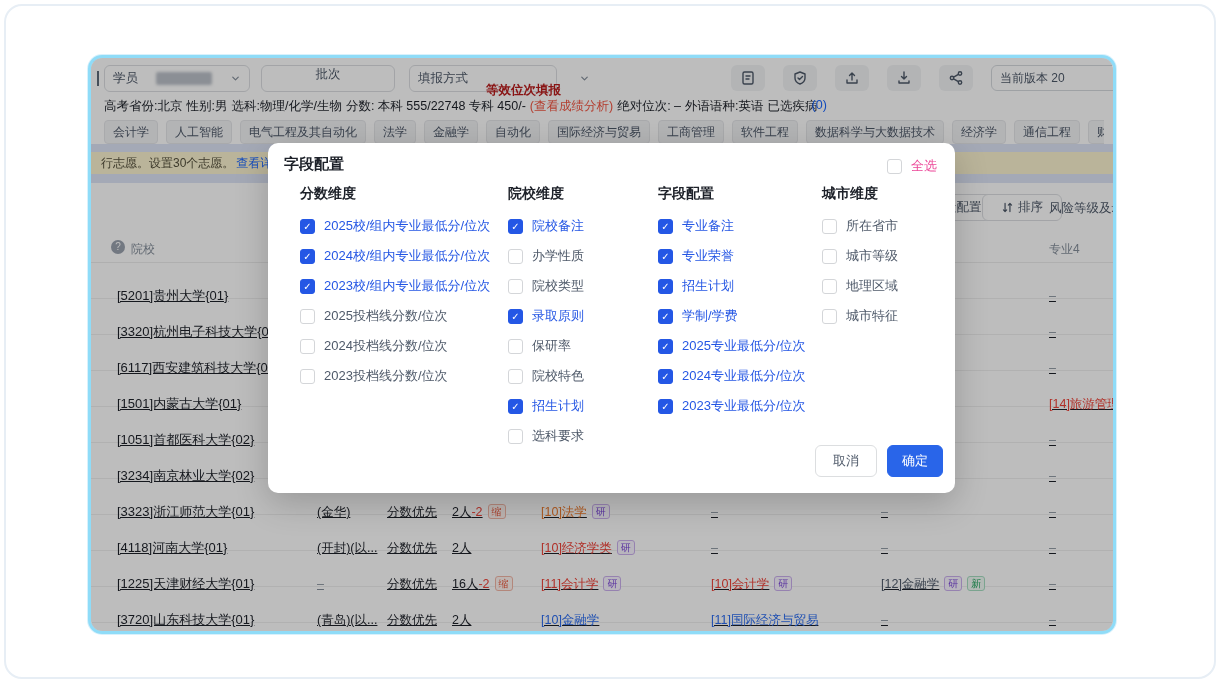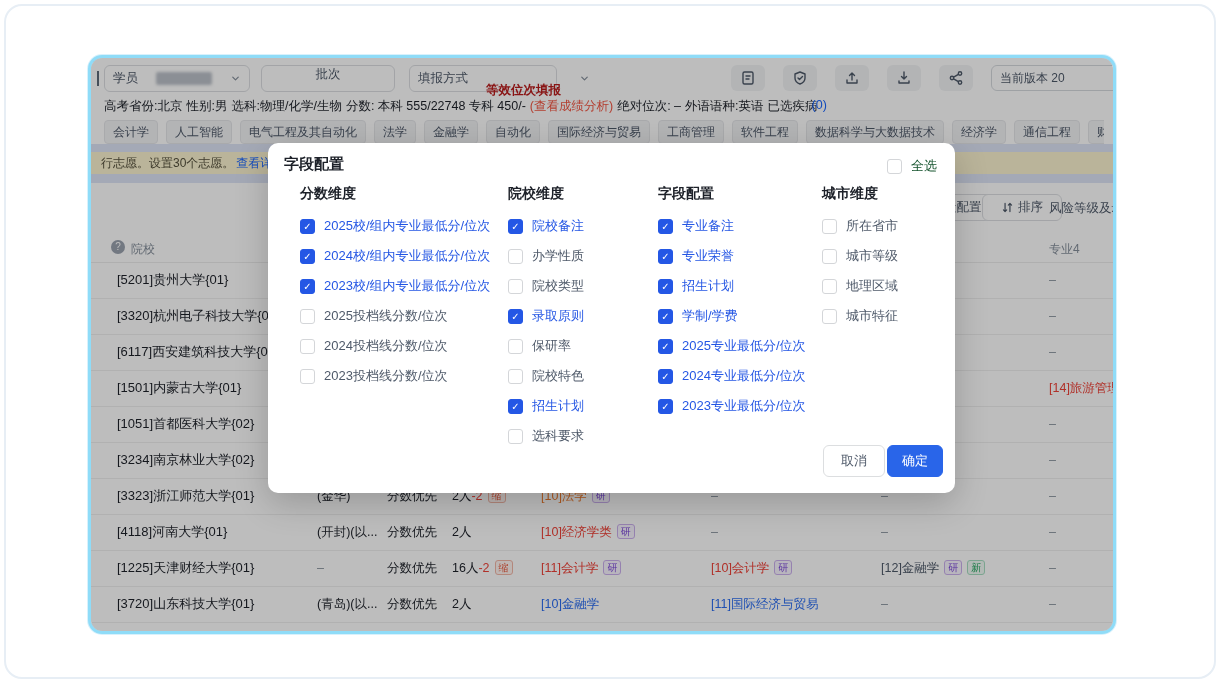--- a/index.html
+++ b/index.html
@@ -44,21 +44,21 @@
   #sortBtn{left:891px;width:80px;}
   .risk-header{position:absolute;left:958px;top:142px;font-size:12.5px;color:#4e5969;white-space:nowrap;}
   
   .thead{position:absolute;left:0;top:178px;width:100%;height:26px;border-bottom:1px solid #ededed;font-size:12px;color:#86909c;}
   .thead .school-h{position:absolute;left:40px;top:5px;}
   .thead .m4-h{position:absolute;left:958px;top:5px;}
   .q-icon{position:absolute;left:20px;top:4px;width:14px;height:14px;border-radius:50%;background:#9aa2af;color:#fff;
     font-size:10px;line-height:14px;text-align:center;}
   #rows{position:absolute;left:0;top:205px;width:100%;}
   .trow{position:relative;height:35px;border-bottom:1px solid #efefef;font-size:12.5px;color:#1d2129;}
-  .cell{position:absolute;top:0;line-height:34px;white-space:nowrap;}
+  .cell{position:absolute;top:16px;line-height:34px;white-space:nowrap;text-decoration:underline;}
   .c-school{left:26px;font-size:13px;}
   .c-city{left:226px;}
   .c-principle{left:296px;}
   .c-plan{left:361px;}
   .c-m1{left:450px;}
   .c-m2{left:620px;}
   .c-m3{left:790px;}
   .c-m4{left:958px;}
   .dash{color:#86909c;}
   .mj-red{color:#ee4238;}
@@ -69,31 +69,31 @@
   .badge{display:inline-block;vertical-align:1px;font-size:10px;line-height:13px;padding:0 3px;border-radius:3px;
     margin-left:5px;border:1px solid;}
   .b-purple{color:#7a45d8;border-color:#cbb0ee;background:#f9f5ff;}
   .b-green{color:#1ea35b;border-color:#a6dec2;background:#f0faf4;}
   .b-red{color:#e8573c;border-color:#f2b7a7;background:#fff4f0;}
   
   .overlay{position:absolute;inset:0;background:rgba(0,0,0,0.26);z-index:5;}
   .modal{position:absolute;left:177px;top:85px;width:687px;height:350px;background:#fff;border-radius:10px;z-index:10;
     box-shadow:0 10px 34px rgba(0,0,0,0.20);}
   .modal-title{position:absolute;left:16px;top:12px;font-size:15px;font-weight:bold;color:#1d2129;}
-  .select-all{position:absolute;right:18px;top:14px;display:flex;align-items:center;gap:9px;font-size:13px;color:#14532d;cursor:pointer;}
+  .select-all{position:absolute;right:18px;top:14px;display:flex;align-items:center;gap:9px;font-size:13px;color:#ec4899;cursor:pointer;}
   .cb{width:15px;height:15px;border-radius:3px;box-sizing:border-box;border:1px solid #d4d6d9;background:#fff;
     display:flex;align-items:center;justify-content:center;flex:0 0 auto;}
   .cb.on{background:#2457e5;border-color:#2457e5;color:#fff;font-size:10px;}
   .mcol{position:absolute;top:42px;}
   .g0{left:32px;} .g1{left:240px;} .g2{left:390px;} .g3{left:554px;}
   .mcol h4{margin:0;font-size:14px;color:#1d2129;height:18px;}
   .mcol .items{margin-top:8px;}
   .mitem{height:30px;display:flex;align-items:center;gap:9px;font-size:13px;color:#4e5969;cursor:pointer;white-space:nowrap;}
   .mitem.on span.mlabel{color:#2456e4;}
-  .modal-btns{position:absolute;right:12px;bottom:16px;display:flex;gap:2px;}
+  .modal-btns{position:absolute;right:12px;bottom:16px;display:flex;gap:10px;}
   .modal-btns button{height:32px;border-radius:6px;font-size:13px;cursor:pointer;box-sizing:border-box;}
   .btn-cancel{width:62px;background:#fff;border:1px solid #dcdee0;color:#4e5969;}
   .btn-confirm{width:56px;background:#2965e9;border:1px solid #2965e9;color:#fff;}
   svg{display:block;}
 </style>
 </head>
 <body>
 
 <div class="canvas">
   <div class="outer-frame"></div>

